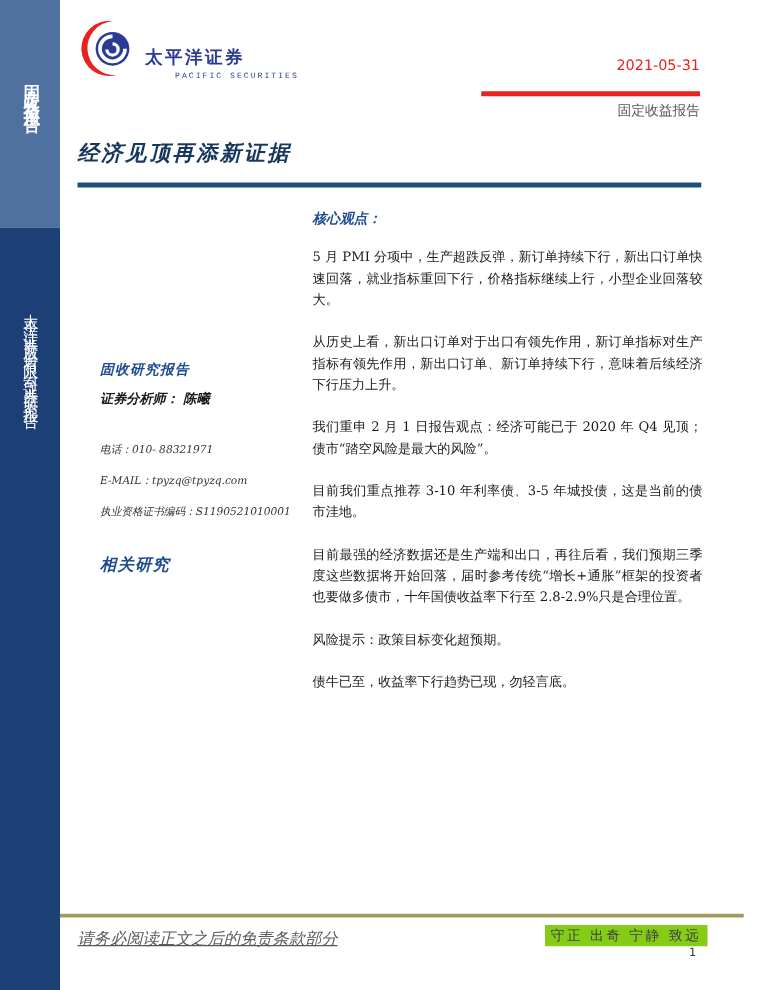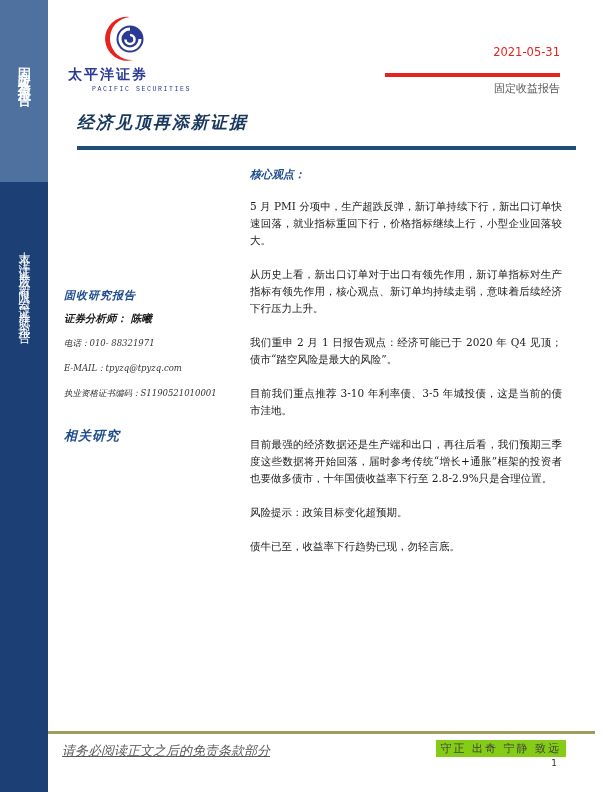--- a/index.html
+++ b/index.html
@@ -36,21 +36,21 @@
     position: absolute; top: 60px; left: 50%;
     transform: translateX(-50%);
     writing-mode: vertical-rl; text-orientation: upright;
     color: #ffffff; font-size: 12px; letter-spacing: 5px;
     white-space: nowrap;
   }
 
   
   .brand {
     position: absolute; left: 63px; top: 16px;
-    display: flex; align-items: center; flex-direction: column;
+    display: flex; align-items: flex-end;
   }
   .brand-mark { width: 48px; height: 48px; }
   .brand-text { margin-left: 5px; padding-top: 2px; }
   .brand-cn {
     font-size: 14px; font-weight: bold; color: #2b3a94;
     letter-spacing: 2px; font-family: "DejaVu Sans", "Liberation Sans", sans-serif;
   }
   .brand-en {
     font-size: 6.5px; color: #2b3a94; letter-spacing: 1.6px;
     font-family: Liberation Mono, monospace;
@@ -73,32 +73,31 @@
   }
 
   
   .doc-title {
     position: absolute; left: 62px; top: 111px;
     width: 499px;
     font-size: 17px; font-weight: bold; font-style: italic;
     color: #17375e; letter-spacing: 2px;
     padding-bottom: 12px;
     border-bottom: 4px solid #1f4e79;
-    margin-left: 15px;
   }
 
   
-  .info-col { position: absolute; left: 64px; top: 288px; width: 178px; }
+  .info-col { position: absolute; left: 80px; top: 288px; width: 178px; }
   .info-series {
     color: #1f4c8f; font-weight: bold; font-style: italic;
     font-size: 11px; letter-spacing: 1px; margin-bottom: 9px;
   }
   .analyst {
     color: #1a1a1a; font-weight: bold; font-style: italic;
-    font-size: 10.5px; margin-bottom: 12px;
+    font-size: 10.5px; margin-bottom: 28px;
   }
   .contact-line {
     color: #333333; font-size: 8.5px; margin-bottom: 13px;
     font-style: italic;
   }
   .related {
     color: #1f4c8f; font-weight: bold; font-style: italic;
     font-size: 13px; letter-spacing: 1px; margin-top: 27px;
   }
 
@@ -169,21 +168,21 @@
     <div class="analyst">证券分析师： 陈曦</div>
     <div class="contact-line">电话：010- 88321971</div>
     <div class="contact-line">E-MAIL：tpyzq@tpyzq.com</div>
     <div class="contact-line">执业资格证书编码：S1190521010001</div>
     <div class="related">相关研究</div>
   </div>
 
   <div class="content-col">
     <div class="content-heading">核心观点：</div>
     <p>5 月 PMI 分项中，生产超跌反弹，新订单持续下行，新出口订单快速回落，就业指标重回下行，价格指标继续上行，小型企业回落较大。</p>
-    <p>从历史上看，新出口订单对于出口有领先作用，新订单指标对生产指标有领先作用，核心观点、新订单均持续走弱，意味着后续经济下行压力上升。</p>
+    <p>从历史上看，新出口订单对于出口有领先作用，新订单指标对生产指标有领先作用，新出口订单、新订单持续下行，意味着后续经济下行压力上升。</p>
     <p>我们重申 2 月 1 日报告观点：经济可能已于 2020 年 Q4 见顶；债市“踏空风险是最大的风险”。</p>
     <p>目前我们重点推荐 3-10 年利率债、3-5 年城投债，这是当前的债市洼地。</p>
     <p>目前最强的经济数据还是生产端和出口，再往后看，我们预期三季度这些数据将开始回落，届时参考传统“增长+通胀”框架的投资者也要做多债市，十年国债收益率下行至 2.8-2.9%只是合理位置。</p>
     <p>风险提示：政策目标变化超预期。</p>
     <p>债牛已至，收益率下行趋势已现，勿轻言底。</p>
   </div>
 
   <div class="footer-rule"></div>
   <div class="disclaimer">请务必阅读正文之后的免责条款部分</div>
   <div class="motto">守正 出奇 宁静 致远</div>

